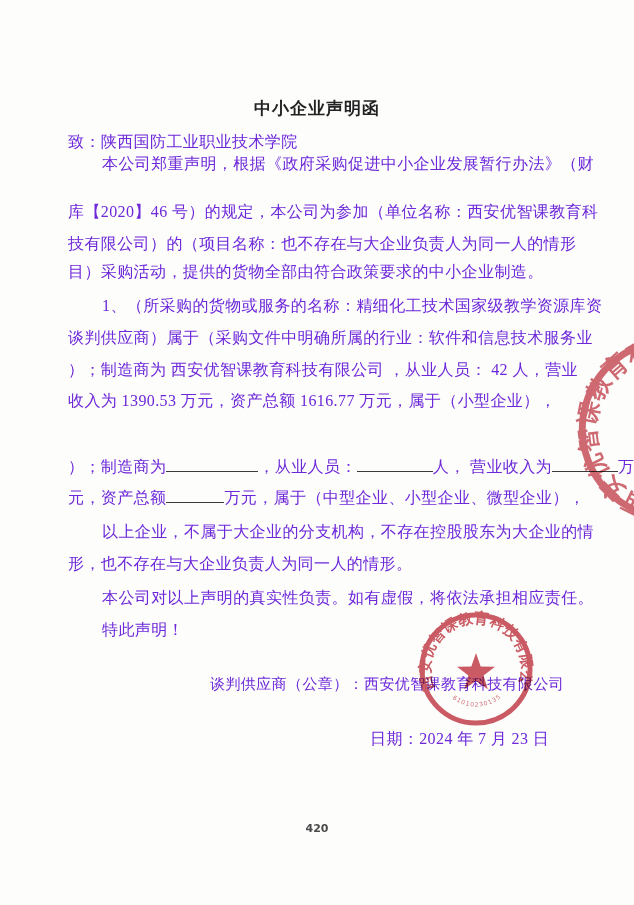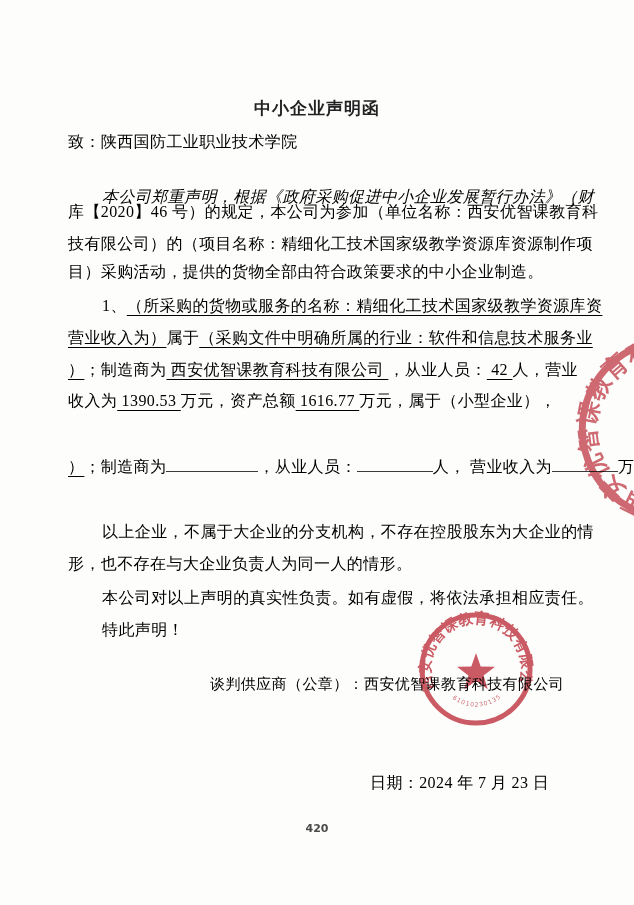--- a/index.html
+++ b/index.html
@@ -9,34 +9,33 @@
     background:#fdfdfc;
     overflow:hidden;
     font-family:"Liberation Serif","DejaVu Serif",serif;
     color:#2e2e2e;
   }
   .line{
     position:absolute;
     font-size:16px;
     letter-spacing:0.4px;
     white-space:nowrap;
-    color:#000000;
+    color:#6d28d9;
     text-align:center;
   }
   .title{
     position:absolute;
     top:97px;left:0;width:100%;
     text-align:center;
     font-size:17px;
     font-weight:bold;
     letter-spacing:1px;
     color:#222;
   }
   .u{
-    text-decoration:underline;
     text-decoration-thickness:1px;
     text-underline-offset:4px;
   }
   .blank{
     display:inline-block;
     border-bottom:1px solid #3a3a3a;
     height:14px;
     vertical-align:baseline;
   }
   .bw1{width:92px;} .bw2{width:76px;} .bw3{width:66px;} .bw4{width:58px;}
@@ -65,40 +64,41 @@
 </style>
 </head>
 <body>
 
 <div class="page">
 
   <div class="title">中小企业声明函</div>
 
   <div class="line" style="left:68px;top:132px;">致：陕西国防工业职业技术学院</div>
 
-  <div class="line" style="left:102px;top:187px;font-style:italic;">本公司郑重声明，根据《政府采购促进中小企业发展暂行办法》（财</div>
+  <div class="line" style="left:102px;top:154px;">本公司郑重声明，根据《政府采购促进中小企业发展暂行办法》（财</div>
   <div class="line" style="left:68px;top:202px;">库【2020】46 号）的规定，本公司为参加（单位名称：西安优智课教育科</div>
-  <div class="line" style="left:68px;top:234px;">技有限公司）的（项目名称：精细化工技术国家级教学资源库资源制作项</div>
+  <div class="line" style="left:68px;top:234px;">技有限公司）的（项目名称：也不存在与大企业负责人为同一人的情形</div>
   <div class="line" style="left:68px;top:262px;">目）采购活动，提供的货物全部由符合政策要求的中小企业制造。</div>
 
   <div class="line" style="left:102px;top:296px;"><span>1、</span><span class="u">（所采购的货物或服务的名称：精细化工技术国家级教学资源库资</span></div>
-  <div class="line" style="left:68px;top:328px;"><span class="u">营业收入为）</span><span>属于</span><span class="u">（采购文件中明确所属的行业：软件和信息技术服务业</span></div>
+  <div class="line" style="left:68px;top:328px;"><span class="u">谈判供应商）</span><span>属于</span><span class="u">（采购文件中明确所属的行业：软件和信息技术服务业</span></div>
   <div class="line" style="left:68px;top:360px;"><span class="u">）</span><span>；制造商为</span><span class="u"> 西安优智课教育科技有限公司 </span><span>，从业人员：</span><span class="u"> 42 </span><span>人，营业</span></div>
   <div class="line" style="left:68px;top:391px;"><span>收入为</span><span class="u"> 1390.53 </span><span>万元，资产总额</span><span class="u"> 1616.77 </span><span>万元，属于（小型企业），</span></div>
 
   <div class="line" style="left:68px;top:457px;"><span class="u">）</span><span>；制造商为</span><span class="blank bw1"></span><span>，从业人员：</span><span class="blank bw2"></span><span>人， 营业收入为</span><span class="blank bw3"></span><span>万</span></div>
+  <div class="line" style="left:68px;top:488px;"><span>元，资产总额</span><span class="blank bw4"></span><span>万元，属于（中型企业、小型企业、微型企业），</span></div>
 
   <div class="line" style="left:102px;top:522px;">以上企业，不属于大企业的分支机构，不存在控股股东为大企业的情</div>
   <div class="line" style="left:68px;top:554px;">形，也不存在与大企业负责人为同一人的情形。</div>
 
   <div class="line" style="left:102px;top:588px;">本公司对以上声明的真实性负责。如有虚假，将依法承担相应责任。</div>
   <div class="line" style="left:102px;top:620px;">特此声明！</div>
 
   <div class="line sig-line" style="left:210px;top:675px;">谈判供应商（公章）：西安优智课教育科技有限公司</div>
-  <div class="line" style="left:370px;top:729px;margin-top:44px;">日期：2024 年 7 月 23 日</div>
+  <div class="line" style="left:370px;top:729px;">日期：2024 年 7 月 23 日</div>
 
   <div class="page-number">420</div>
 
   <svg class="stamp stamp-main" viewBox="0 0 140 140">
     <defs>
       <path id="arcTopA" d="M 28.3 89.4 A 46 46 0 1 1 111.7 89.4"></path>
       <path id="arcBotA" d="M 46.3 99.6 A 39 39 0 0 0 93.7 99.6"></path>
     </defs>
     <circle cx="70" cy="70" r="54" fill="none" stroke="#c5454f" stroke-width="5"></circle>
     <polygon points="70,54 65.3,67.5 51,67.8 62.4,76.5 58.2,90.2 70,82 81.8,90.2 77.6,76.5 89,67.8 74.7,67.5" fill="#c5454f"></polygon>

